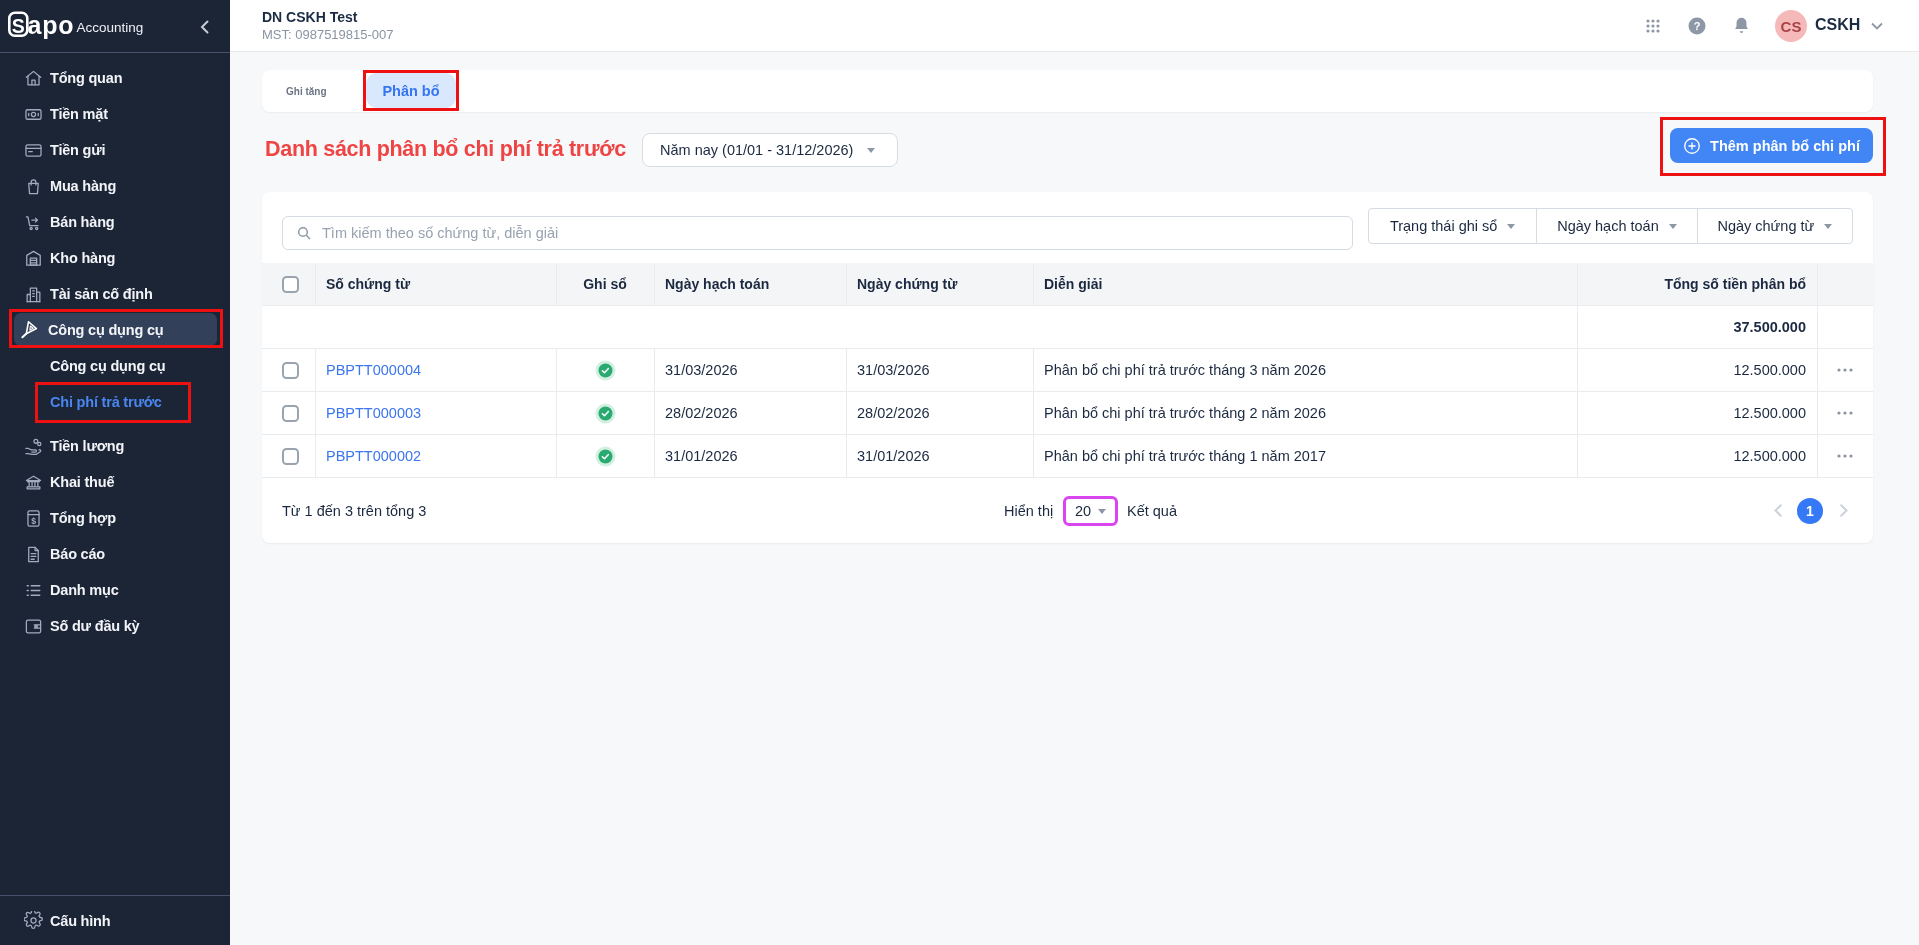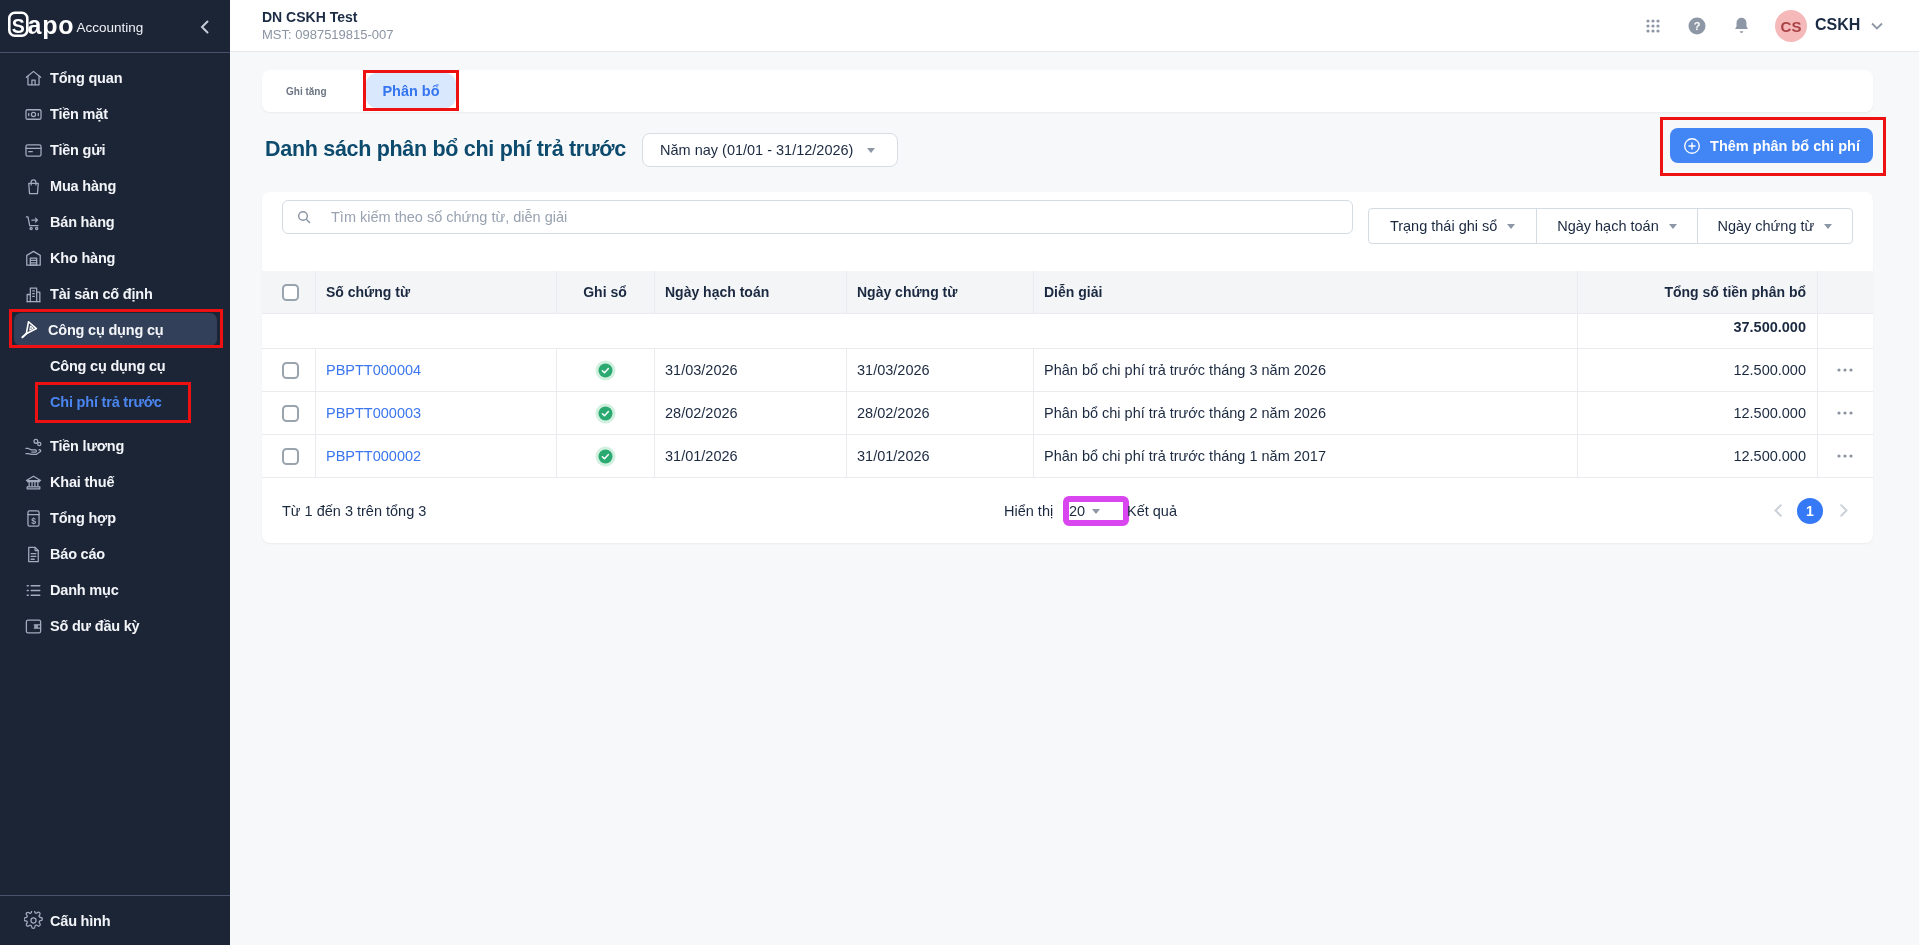--- a/index.html
+++ b/index.html
@@ -24,30 +24,30 @@
 
 #header { position:absolute; left:230px; top:0; right:0; height:52px; background:#fff; border-bottom:1px solid #e7e9ed;padding-left:44px; }
 #coname { position:absolute; left:32px; top:9px; font-size:14px; font-weight:700; color:#1b2b44; }
 #comst { position:absolute; left:32px; top:27px; font-size:13px; color:#8a94a2; }
 
 
 #tabcard { position:absolute; left:262px; top:70px; width:1611px; height:42px; background:#fff; border-radius:8px; box-shadow:0 1px 2px rgba(20,30,50,.06); }
 .tab1 { position:absolute; left:24px; top:0; height:42px; display:flex; align-items:center; color:#6b7583; font-size:10px; font-weight:700; }
 .tab2 { position:absolute; left:104px; top:3px; height:35px; width:90px; background:#d9e8fc; border-radius:11px; display:flex; align-items:center; justify-content:center; color:#3575f0; font-size:14.5px; font-weight:700; }
 
-#title { position:absolute; left:265px; top:137px; font-size:21.5px; font-weight:700; color:#0c4a6e; letter-spacing:-.3px; }
+#title { position:absolute; left:265px; top:137px; font-size:21.5px; font-weight:700; color:#ef4444; letter-spacing:-.3px; }
 #yeardrop { position:absolute; left:642px; top:133px; width:256px; height:34px; background:#fff; border:1px solid #d8dde3; border-radius:8px; display:flex; align-items:center; padding-left:17px; font-size:14.5px; color:#1b2940; }
 #yeardrop .car { margin-left:14px; }
 
 #addbtn { position:absolute; left:1670px; top:128px; width:203px; height:35px; background:#4285f4; border-radius:8px; display:flex; align-items:center; justify-content:center; color:#fff; font-size:14.5px; font-weight:700; }
 #addbtn svg { margin-right:9px; }
 
 
 #card { position:absolute; left:262px; top:192px; width:1611px; height:351px; background:#fff; border-radius:8px; box-shadow:0 1px 2px rgba(20,30,50,.06); }
-#search { position:absolute; left:20px; top:8px; width:1071px; height:34px; border:1px solid #d5dbe2; border-radius:6px; display:flex; align-items:center; padding-left:13px;gap:9px; }
+#search { position:absolute; left:20px; top:24px; width:1071px; height:34px; border:1px solid #d5dbe2; border-radius:6px; display:flex; align-items:center; padding-left:13px; }
 #search span { color:#98a2b0; font-size:14.5px; margin-left:10px; }
 #filters { position:absolute; left:1106px; top:16px; width:485px; height:36px; border:1px solid #d5dbe2; border-radius:4px; display:flex; }
 .fseg { display:flex; align-items:center; justify-content:center; font-size:14.5px; color:#1b2940; }
 .fseg + .fseg { border-left:1px solid #d5dbe2; }
 .car { width:0; height:0; border-left:4.5px solid transparent; border-right:4.5px solid transparent; border-top:5.5px solid #8d97a5; margin-left:10px; }
 
 
 .trow { position:absolute; left:0; width:1611px; }
 .cell { position:absolute; top:0; height:100%; display:flex; align-items:center; font-size:14.5px; color:#1b2940; }
 .thead { background:#f4f5f7; }
@@ -208,21 +208,21 @@
         <path d="M15.5 15.5 21 21"></path>
       </svg>
     <span>Tìm kiếm theo số chứng từ, diễn giải</span>
   </div>
   <div id="filters">
     <div class="fseg" style="width:168px">Trạng thái ghi sổ<span class="car"></span></div>
     <div class="fseg" style="width:161px">Ngày hạch toán<span class="car"></span></div>
     <div class="fseg" style="width:156px">Ngày chứng từ<span class="car"></span></div>
   </div>
   <div id="tbl">
-      <div class="trow bline thead" style="top:79px;height:43px">
+      <div class="trow bline thead" style="top:71px;height:43px">
         <div class="cb"></div>
         <div class="cell" style="left:64px;width:219px;">
           <b>Số chứng từ</b>
         </div>
         <div class="cell" style="left:305px;width:76px;justify-content:center">
           <b>Ghi sổ</b>
         </div>
         <div class="cell" style="left:403px;width:170px;">
           <b>Ngày hạch toán</b>
         </div>
@@ -339,21 +339,21 @@
         <div class="vline" style="left:294px"></div>
         <div class="vline" style="left:392px"></div>
         <div class="vline" style="left:584px"></div>
         <div class="vline" style="left:771px"></div>
         <div class="vline" style="left:1315px"></div>
         <div class="vline" style="left:1555px"></div>
       </div>
       <div class="trow" style="top:286px;height:65px">
         <div class="cell" style="left:20px;top:0;height:100%">Từ 1 đến 3 trên tổng 3</div>
         <div class="cell" style="left:742px;top:0;height:100%">Hiển thị</div>
-        <div class="cell" style="left:801px;top:18px;height:30px;width:66px;border:6px solid #d946ef;border-radius:6px;">20<span class="car" style="margin-left:7px"></span></div>
+        <div class="cell" style="left:801px;top:18px;height:30px;width:55px;border:3px solid #d946ef;border-radius:6px;justify-content:center">20<span class="car" style="margin-left:7px"></span></div>
         <div class="cell" style="left:865px;top:0;height:100%">Kết quả</div>
         <svg style="position:absolute;left:1512px;top:26px" width="8" height="13" viewBox="0 0 8 13" fill="none" stroke="#ccd2d9" stroke-width="2" stroke-linecap="round">
           <path d="M6.8 1.2 1.5 6.5l5.3 5.3"></path>
         </svg>
         <div class="cell" style="left:1535px;top:20px;height:26px;width:26px;background:#3579f6;border-radius:50%;color:#fff;font-size:14px;font-weight:bold;justify-content:center">1</div>
         <svg style="position:absolute;left:1578px;top:26px" width="8" height="13" viewBox="0 0 8 13" fill="none" stroke="#ccd2d9" stroke-width="2" stroke-linecap="round">
           <path d="M1.2 1.2 6.5 6.5 1.2 11.8"></path>
         </svg>
       </div>
     </div>

